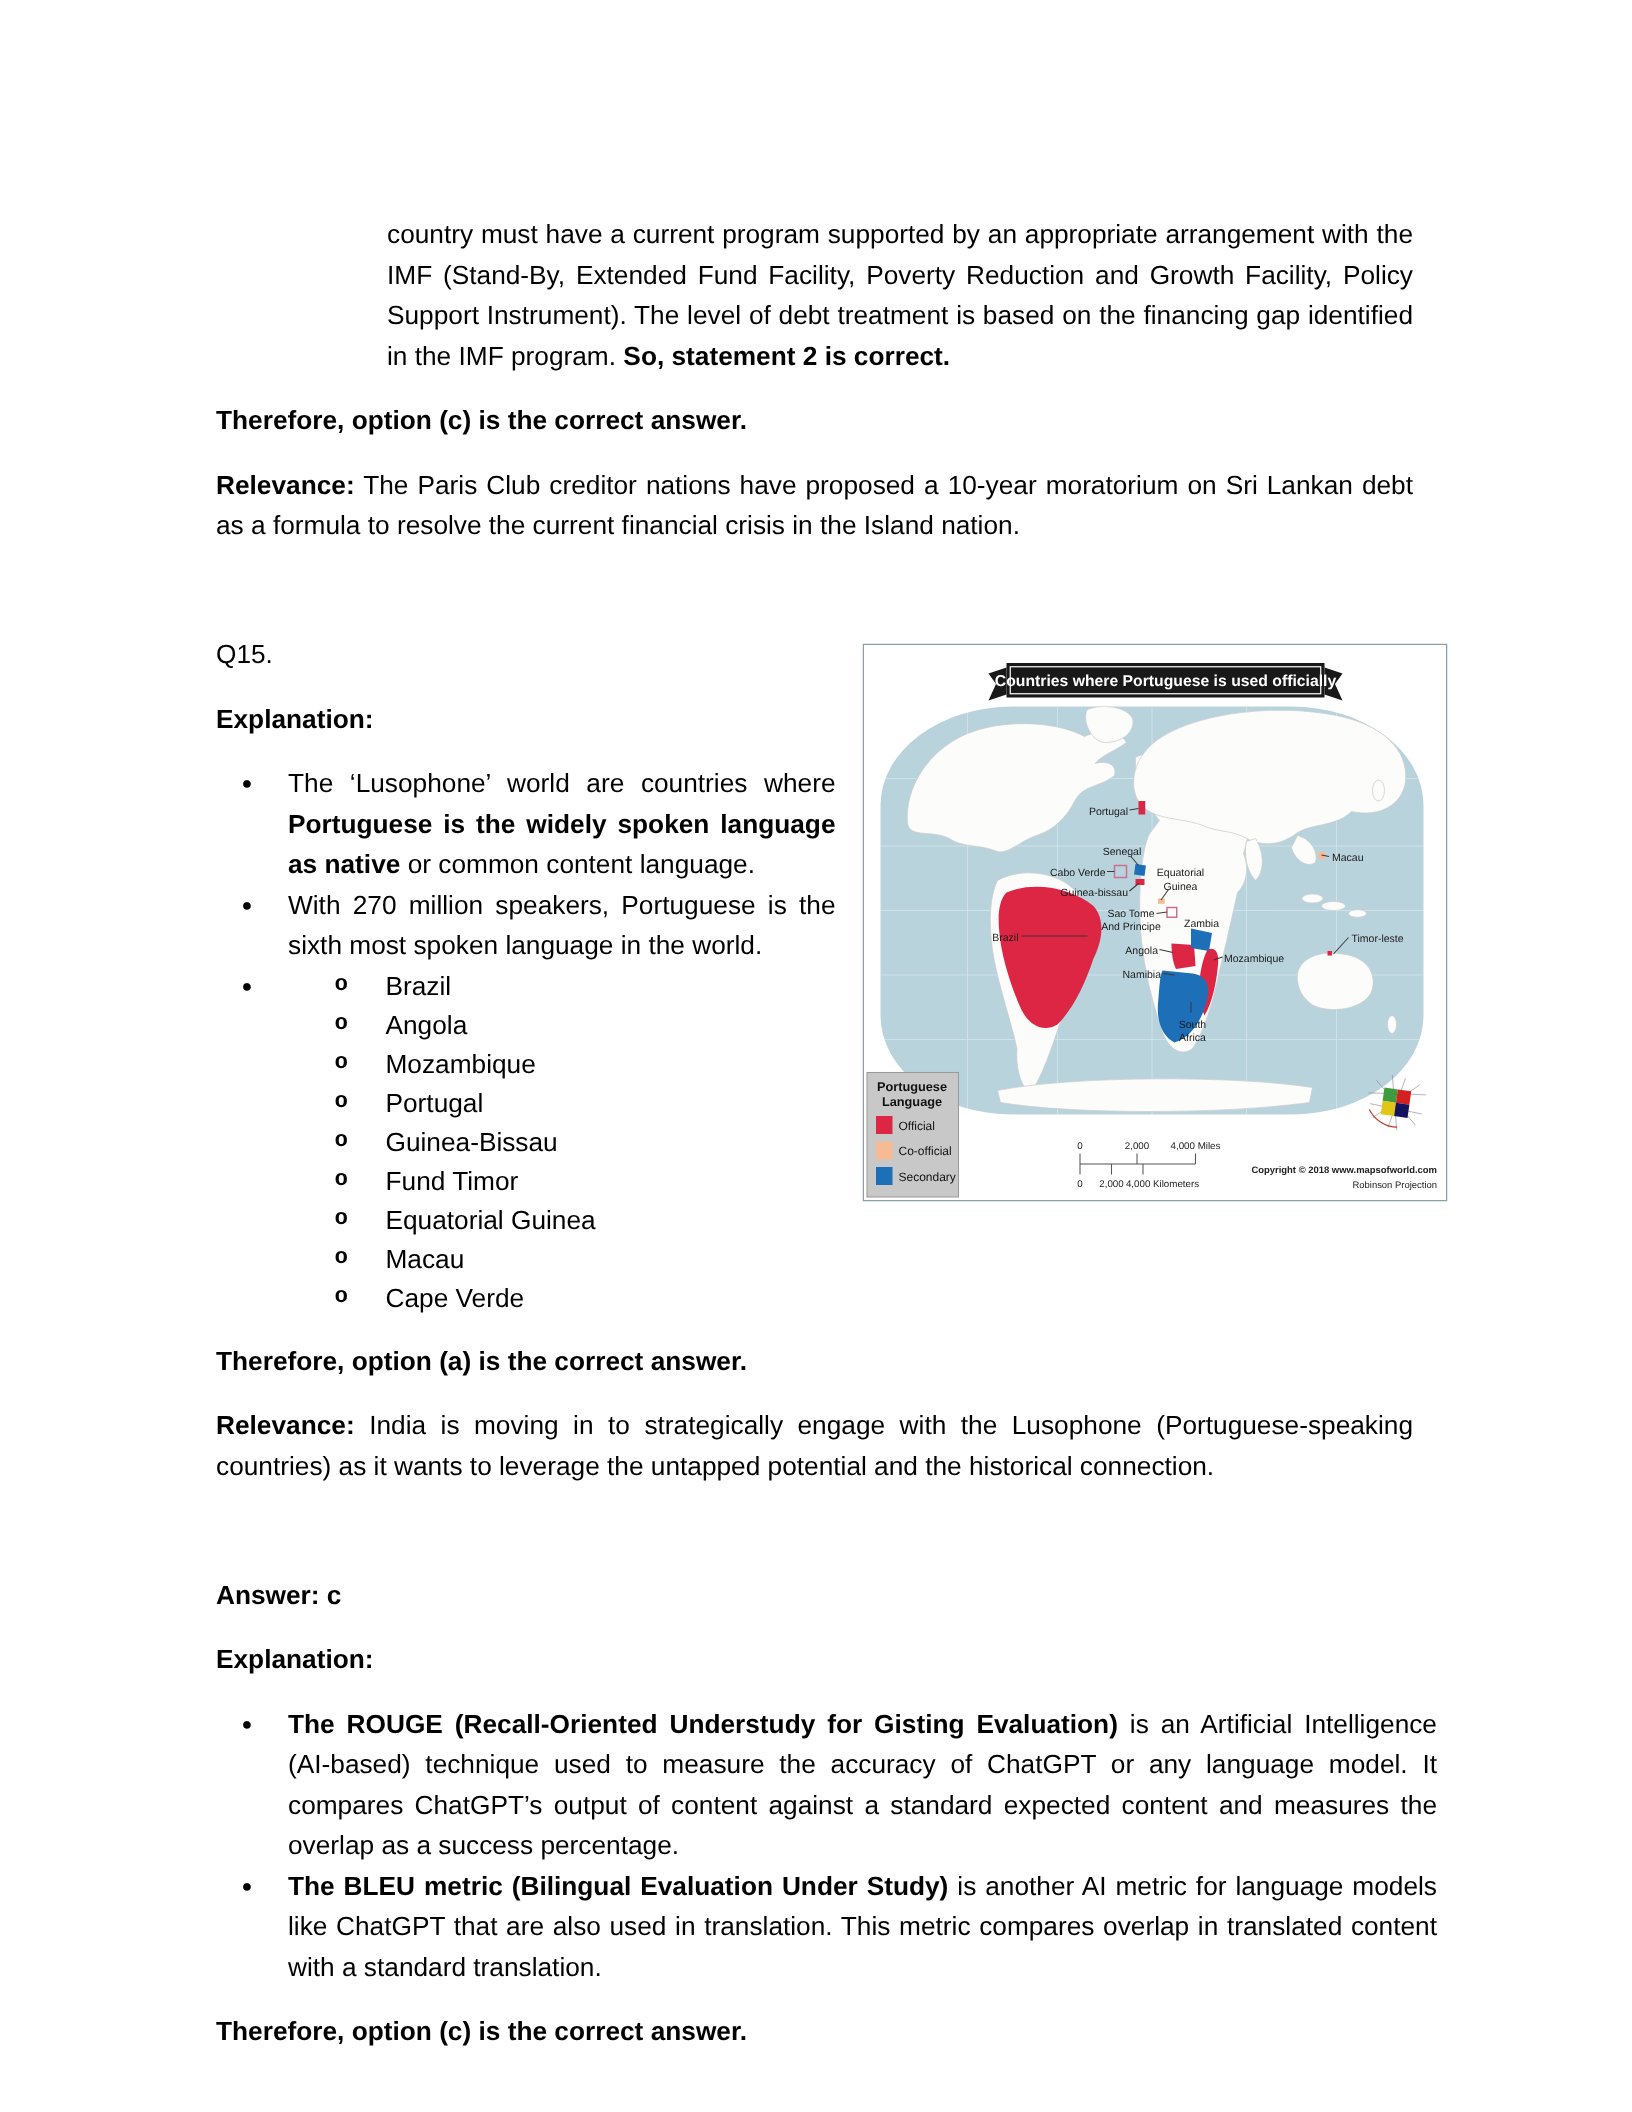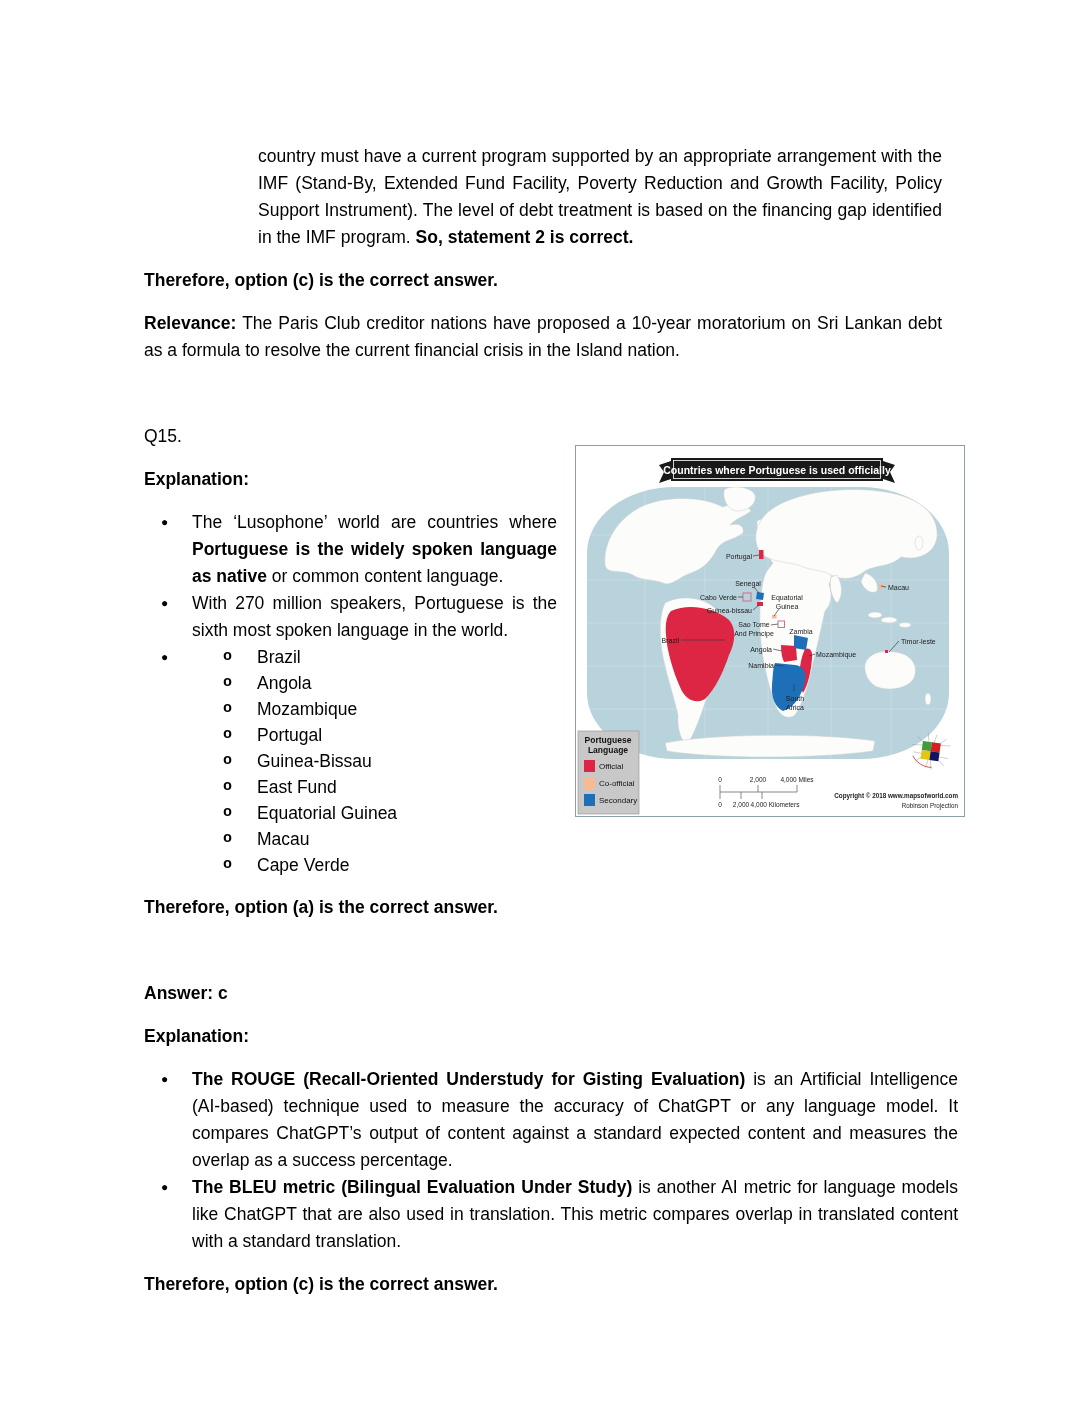--- a/index.html
+++ b/index.html
@@ -11,21 +11,21 @@
   .b{font-weight:700;}
   .indent{margin-left:130px;}
   .gap{height:27px;}
   .bullets{width:429px;}
   .li{position:relative;padding-left:64px;}
   .li .mk{position:absolute;left:33px;top:0;font-size:12px;}
   .liw{position:relative;padding-left:64px;}
   .liw .mk{position:absolute;left:33px;top:0;font-size:12px;}
   .sub{position:relative;padding-left:129px;line-height:26px;}
   .sub .mk2{position:absolute;left:95px;top:0;font-family:"Liberation Mono",monospace;font-weight:700;font-size:15px;}
-  .map-figure{position:absolute;left:575px;top:445px;width:470px;height:372px;}
+  .map-figure{position:absolute;left:575px;top:429px;width:470px;height:372px;}
   .map-figure svg{display:block;}
   svg text{font-family:"Liberation Sans",sans-serif;}
   .banner-t{font-size:10.5px;font-weight:700;fill:#ffffff;}
   .mlab{font-size:7px;fill:#1a1a1a;}
   .leg-t{font-size:8.5px;font-weight:700;fill:#111;}
   .leg-l{font-size:8px;fill:#111;}
   .sc{font-size:6.5px;fill:#222;}
   .cp{font-size:6.3px;font-weight:700;fill:#222;}
   .cp2{font-size:6.3px;fill:#222;}
   .lead{stroke:#3a3a3a;stroke-width:0.7;fill:none;}
@@ -57,27 +57,29 @@
         <span class="mk">●</span><span>With 270 million speakers, Portuguese is the sixth most spoken language in the world.</span>
       </div>
       <div class="li j">
         <span class="mk">●</span>
       </div>
       <div class="sub"><span class="mk2">o</span><span>Brazil</span></div>
       <div class="sub"><span class="mk2">o</span><span>Angola</span></div>
       <div class="sub"><span class="mk2">o</span><span>Mozambique</span></div>
       <div class="sub"><span class="mk2">o</span><span>Portugal</span></div>
       <div class="sub"><span class="mk2">o</span><span>Guinea-Bissau</span></div>
-      <div class="sub"><span class="mk2">o</span><span>East Fund</span></div>
+      <div class="sub"><span class="mk2">o</span><span>Fund Timor</span></div>
       <div class="sub"><span class="mk2">o</span><span>Equatorial Guinea</span></div>
       <div class="sub"><span class="mk2">o</span><span>Macau</span></div>
       <div class="sub"><span class="mk2">o</span><span>Cape Verde</span></div>
     </div>
 
     <p class="b">Therefore, option (a) is the correct answer.</p>
+    <p class="j"><span class="b">Relevance:</span>
+      <span>India is moving in to strategically engage with the Lusophone (Portuguese-speaking countries) as it wants to leverage the untapped potential and the historical connection.</span></p>
 
     <div class="gap"></div>
 
     <p class="b">Answer: c</p>
     <p class="b">Explanation:</p>
 
     <div class="liw j">
       <span class="mk">●</span><span class="b">The ROUGE (Recall-Oriented Understudy for Gisting Evaluation)</span>
       <span>is an Artificial Intelligence (AI-based) technique used to measure the accuracy of ChatGPT or any language model. It compares ChatGPT’s output of content against a standard expected content and measures the overlap as a success percentage.</span>
     </div>

